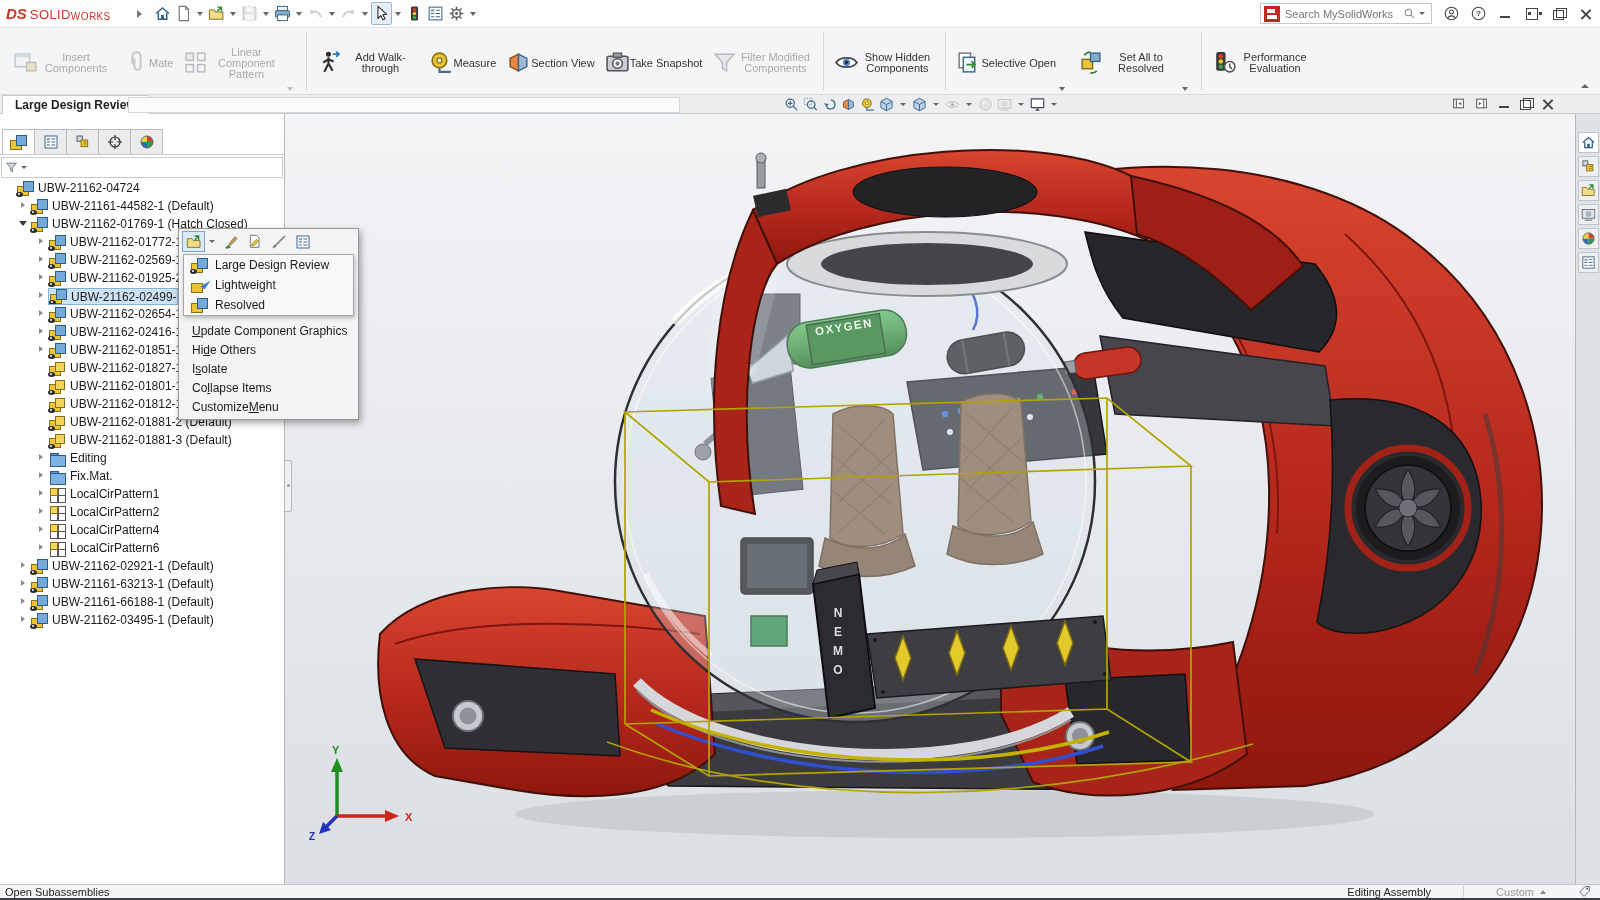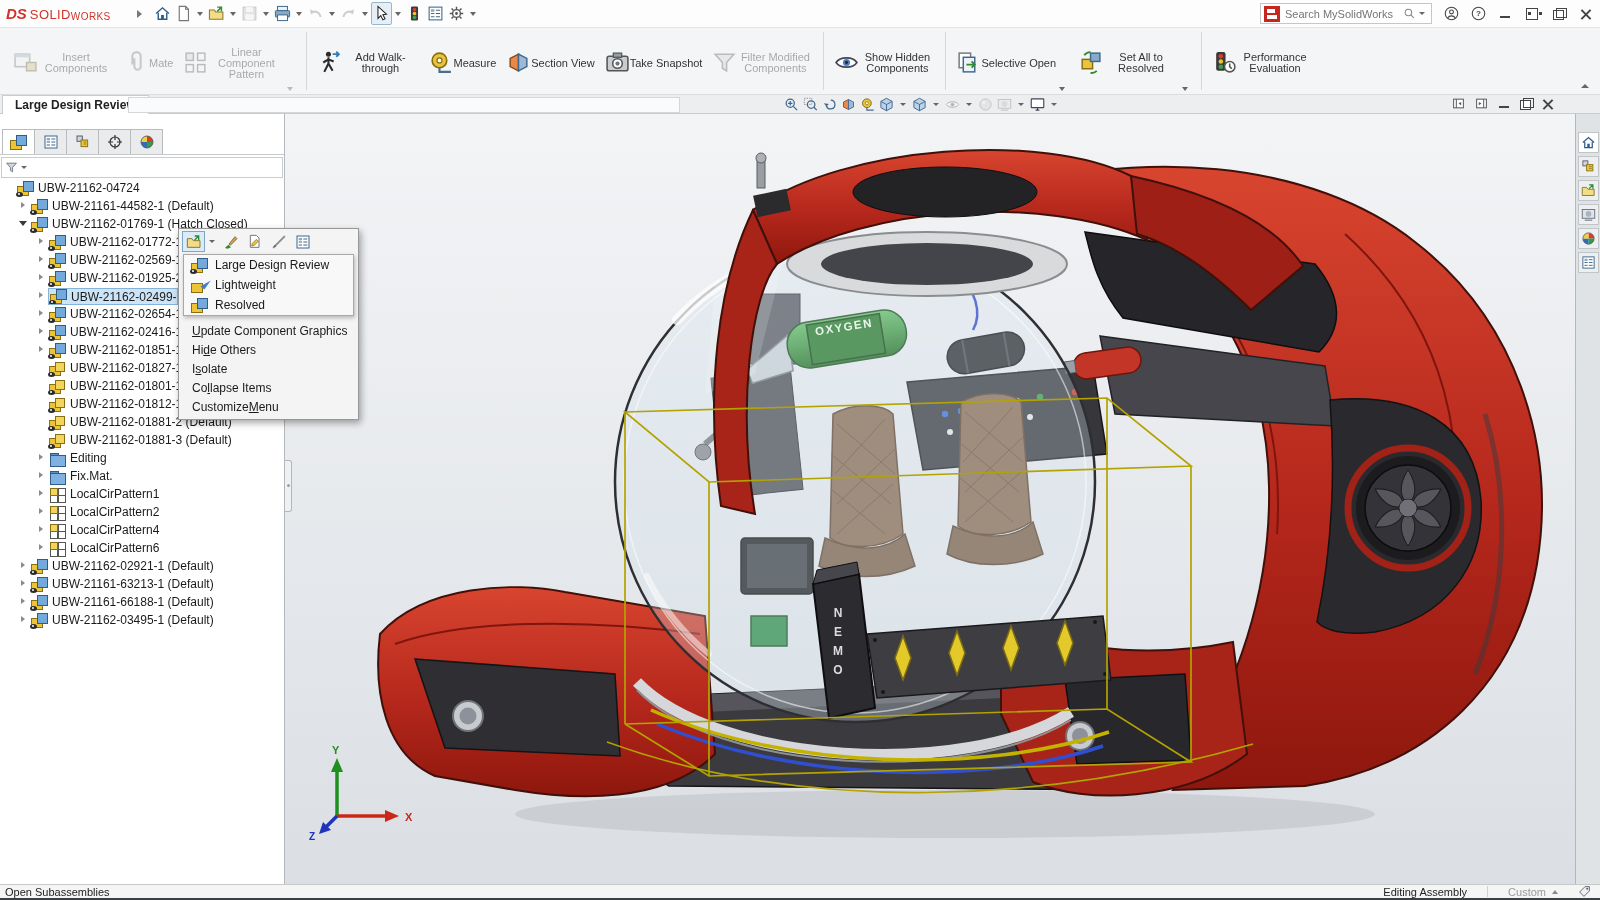--- a/index.html
+++ b/index.html
@@ -106,21 +106,21 @@
 
 
 .taskpane{width:25px;background:#e0e3e6;border-left:1px solid #b5b8ba;padding-top:18px;display:flex;flex-direction:column;align-items:center;gap:3px}
 .tpbtn{width:21px;height:21px;display:flex;align-items:center;justify-content:center;background:#edeff1;border:1px solid #c2c5c7}
 .tpbtn.active{background:#fff}
 .tpbtn svg{width:15px;height:15px}
 
 
 .statusbar{height:16px;display:flex;align-items:center;background:#f5f5f5;border-top:1px solid #c9c9c9;border-bottom:2px solid #3a3e45;font-size:11px;color:#222;padding:4px 5px}
 .sb-left{flex:1}
-.sb-right{display:flex;align-items:center;gap:20px;padding-right:4px}
+.sb-right{display:flex;align-items:center;gap:32px;padding-right:4px}
 .sb-sep{width:1px;height:11px;background:#cfcfcf}
 .sb-config{color:#9a9a9a;display:flex;align-items:center;gap:6px}
 .caretup{width:0;height:0;border-left:3.5px solid transparent;border-right:3.5px solid transparent;border-bottom:4px solid #8a8a8a}
 .sb-right svg{width:13px;height:13px}
 
 
 .ctxmenu{position:absolute;left:178px;top:228px;width:181px;background:#f4f4f4;border:1px solid #979797;box-shadow:2px 3px 7px rgba(0,0,0,.35);z-index:50}
 .ctx-toolbar{display:flex;align-items:center;gap:1px;padding:2px 3px;height:25px}
 .ctxb{width:23px;height:21px;display:flex;align-items:center;justify-content:center;border:1px solid transparent}
 .ctxb.pressed{border-color:#7da7c9;background:#dcebf8}

